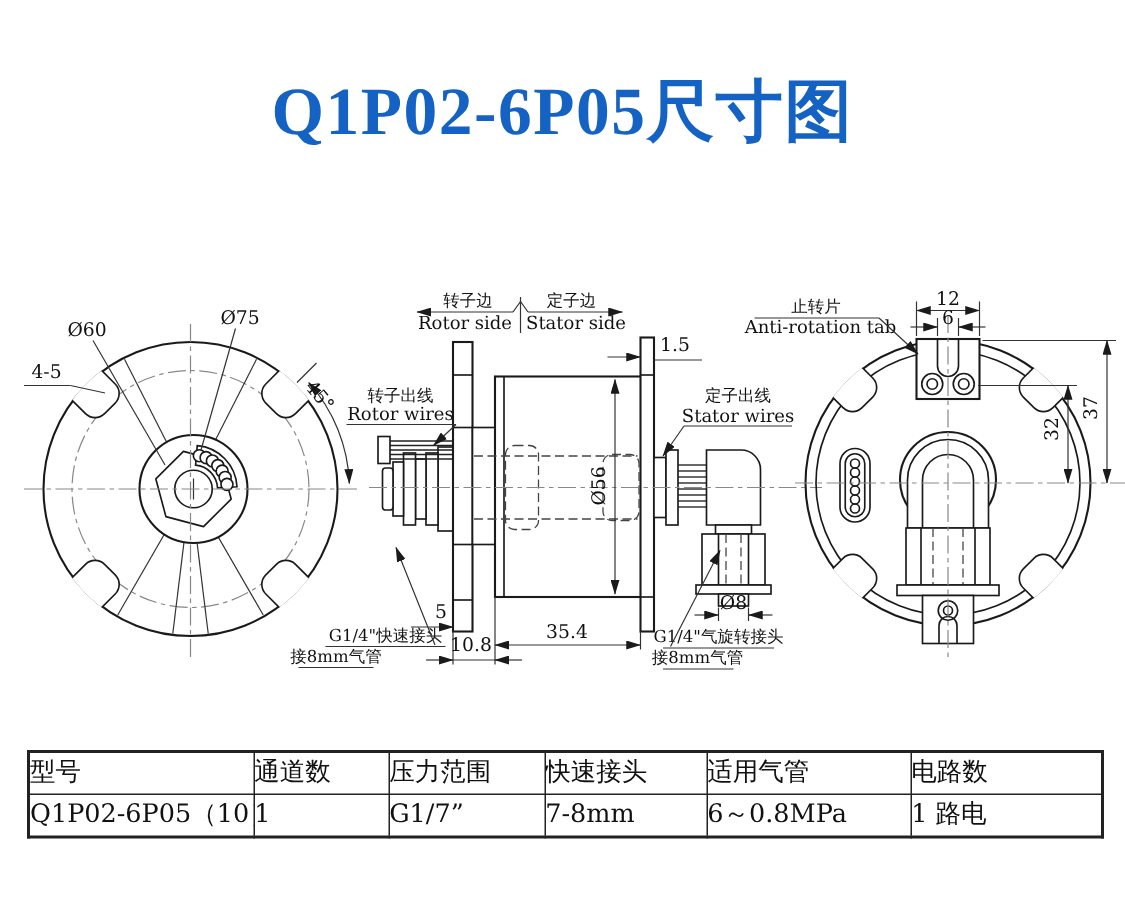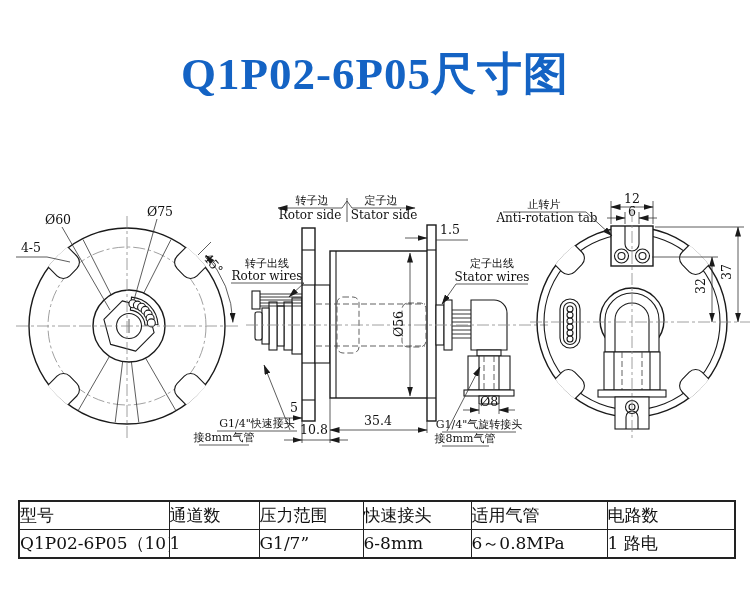--- a/index.html
+++ b/index.html
@@ -328,19 +328,19 @@
         <th>快速接头</th>
         <th>适用气管</th>
         <th>电路数</th>
       </tr>
     </thead>
     <tbody>
       <tr>
         <td>Q1P02-6P05（10）</td>
         <td>1</td>
         <td>G1/7”</td>
-        <td>6-8mm</td>
+        <td>7-8mm</td>
         <td>6～0.8MPa</td>
         <td>1 路电</td>
       </tr>
     </tbody>
   </table>
 </div>
 
 </body></html>

